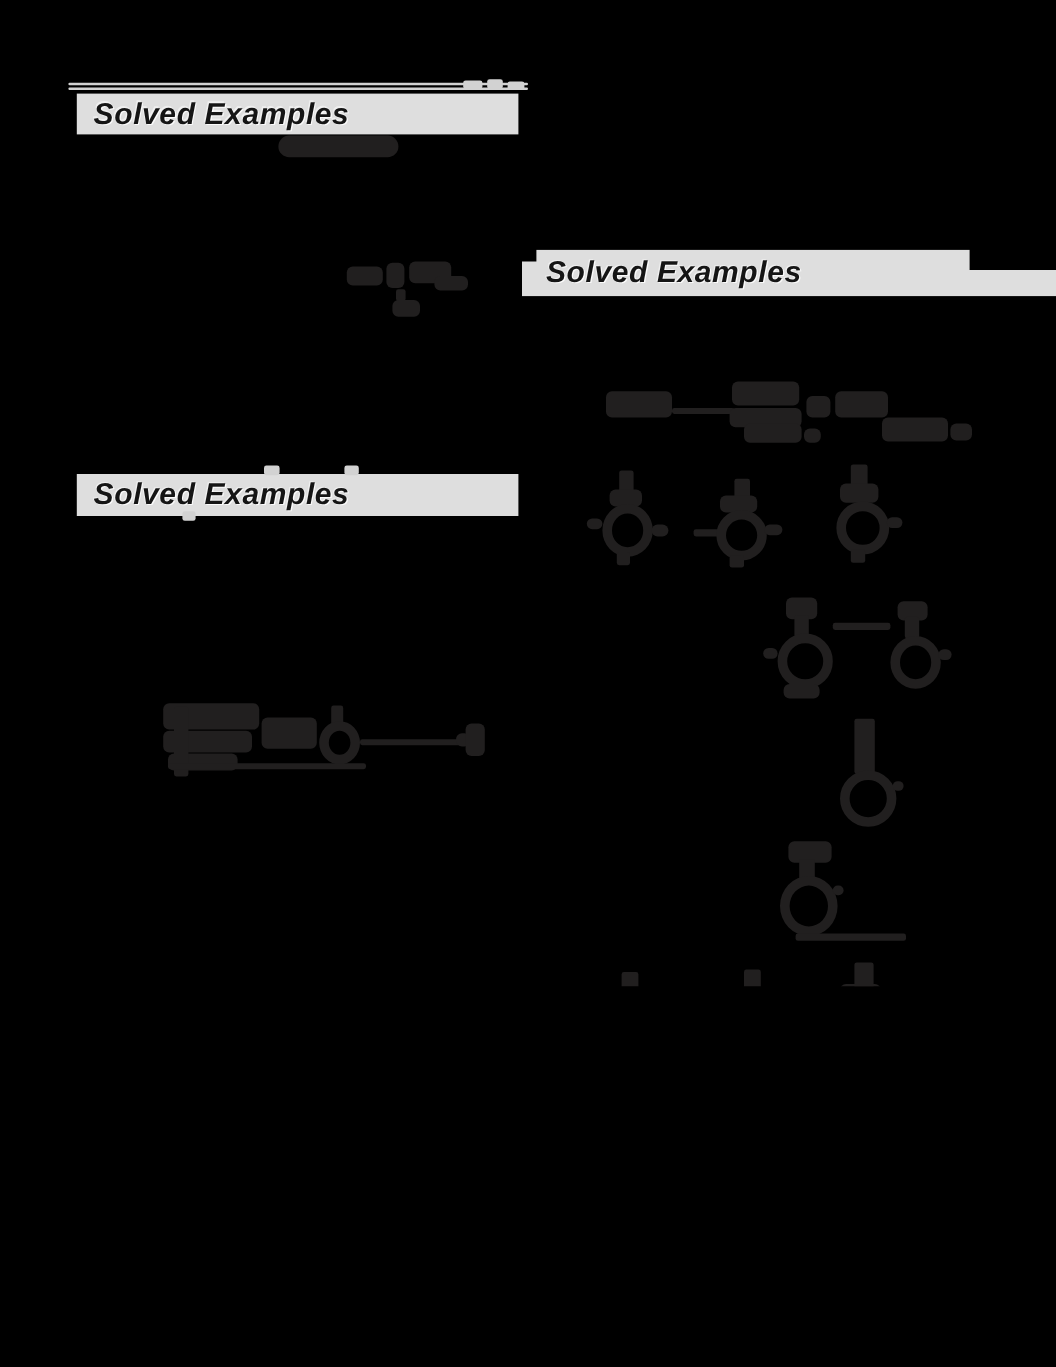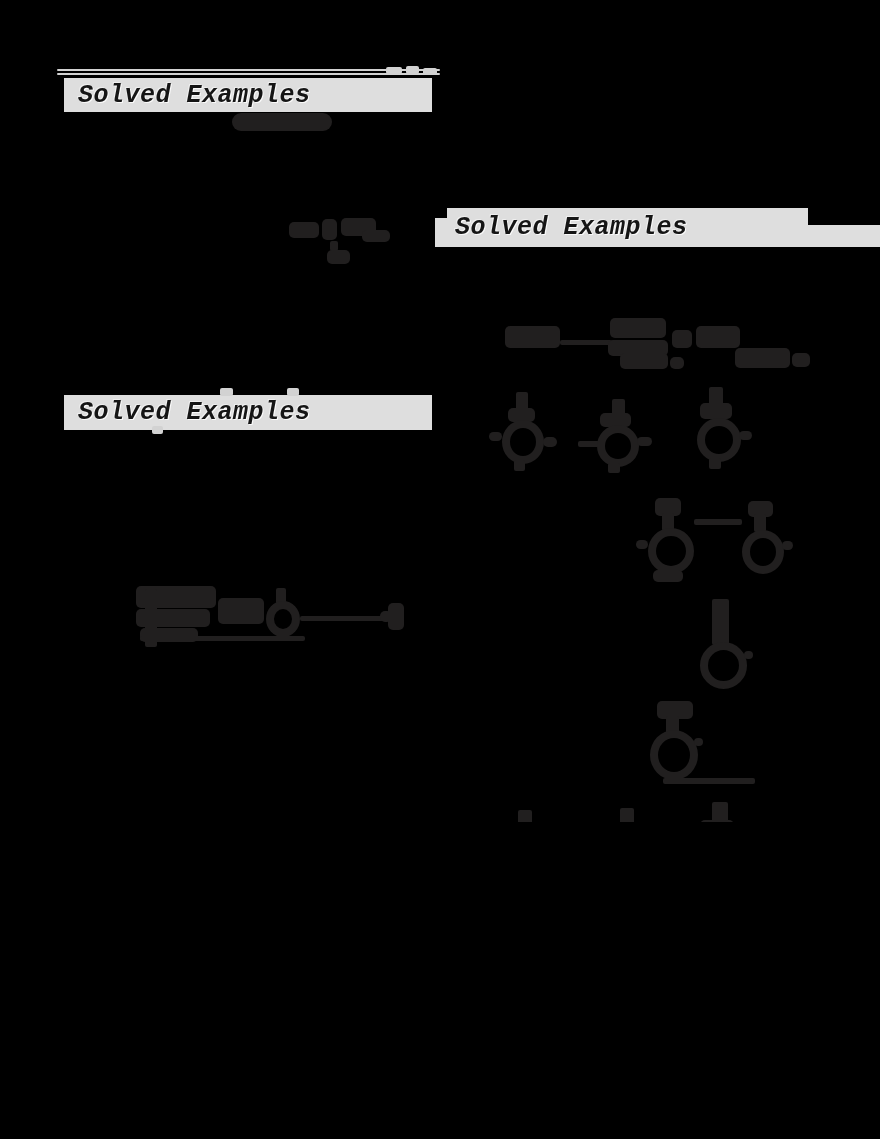--- a/index.html
+++ b/index.html
@@ -1,19 +1,19 @@
 <!DOCTYPE html>
 <html style="--page-bg: #000000; --bar: #dedede; --bar-text: #151515; --ink: #211f1f; --rule: #d2d2d2;"><head>
 <meta charset="utf-8">
 <style>
   html,body{margin:0;padding:0;background:#000;}
   #stage{
     position:relative;width:880px;height:822px;overflow:hidden;
     background:var(--page-bg,#000);
-    font-family:Liberation Mono, monospace;
+    font-family:Liberation Sans, sans-serif;
   }
   .header-bar{
     position:absolute;background:var(--bar,#dedede);
     display:flex;align-items:center;
   }
   .header-bar .title{
     font-style:italic;font-weight:bold;font-size:25px;line-height:1;
     color:var(--bar-text,#161616);letter-spacing:.5px;
     text-shadow:1px 1px 0 rgba(255,255,255,.85),-1px -1px 0 rgba(255,255,255,.5);
     white-space:nowrap;

